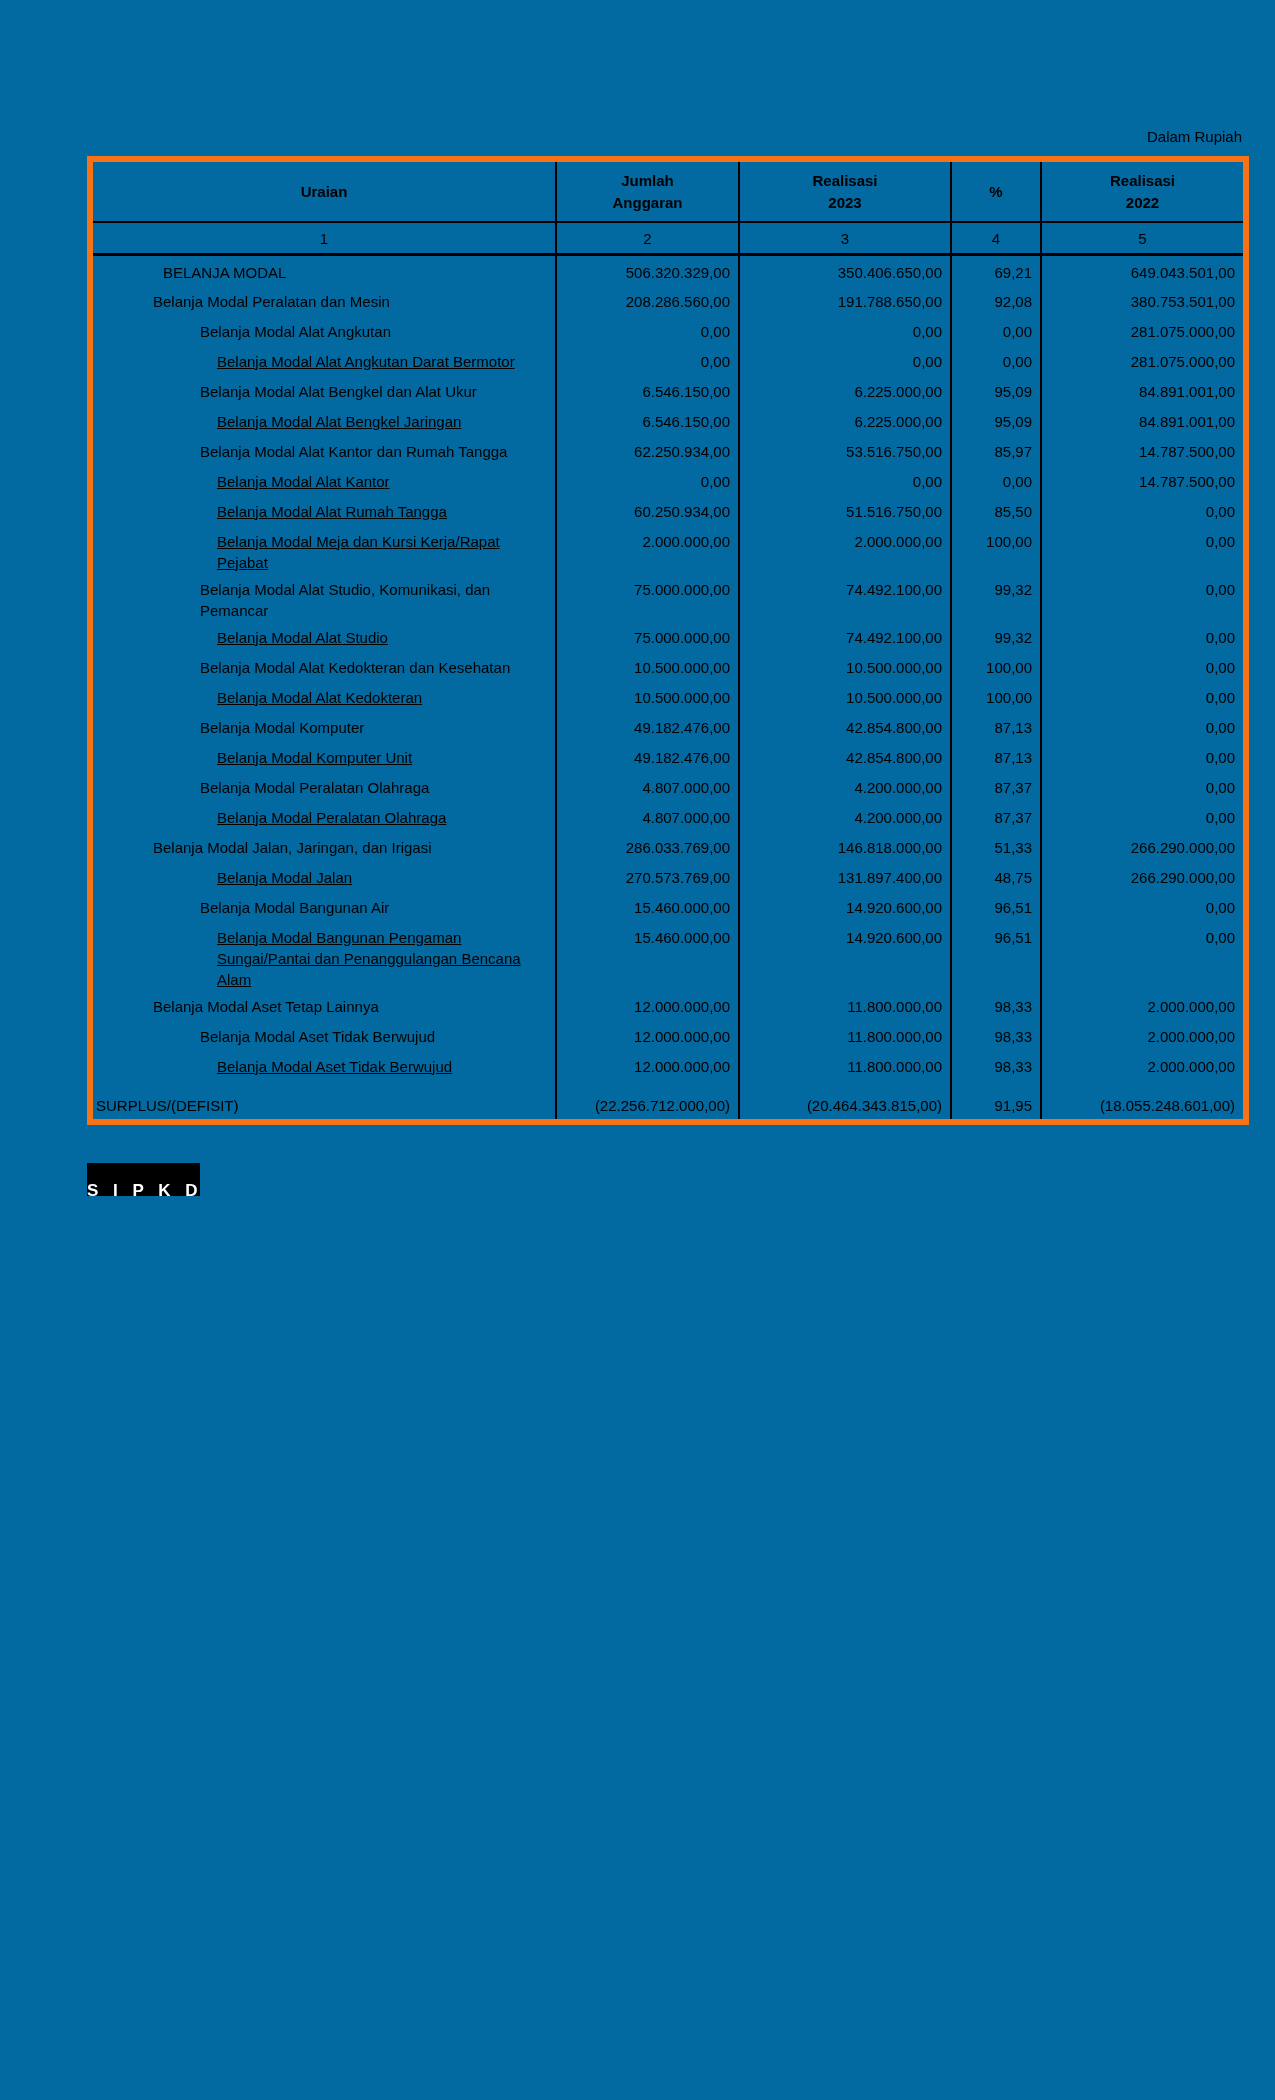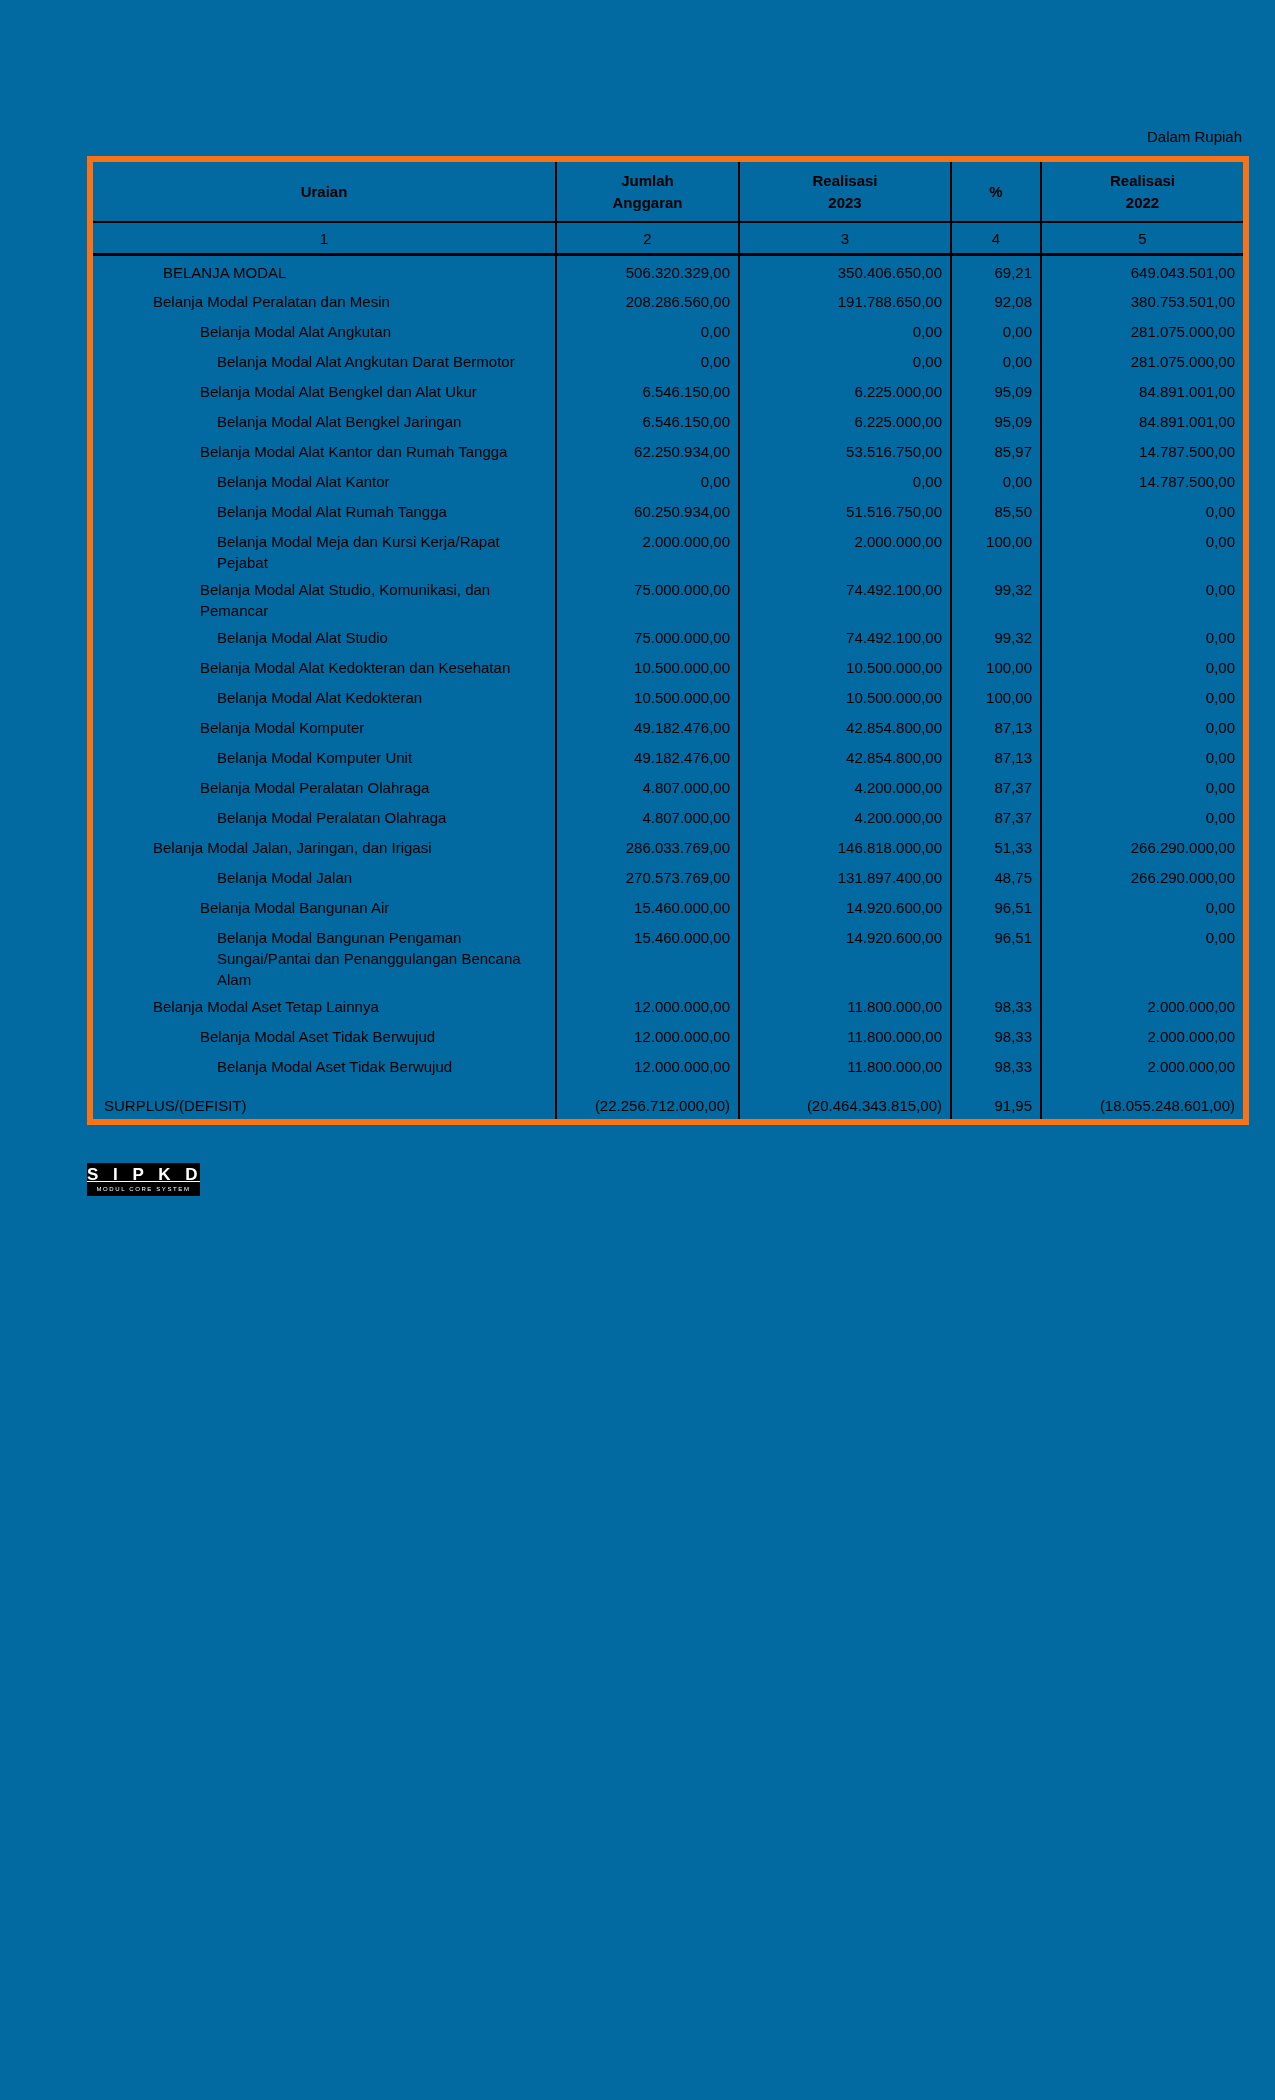--- a/index.html
+++ b/index.html
@@ -61,46 +61,46 @@
   tbody tr { height: 30px; }
   td.c-uraian .label {
     display: inline-block;
     white-space: pre-line;
     text-align: left;
   }
   td.c-num, td.c-pct {
     text-align: right;
     padding-right: 8px;
   }
-  tr.lvl-0 .label { padding-left: 11px; text-align: right; }
+  tr.lvl-0 .label { padding-left: 3px; text-align: right; }
   tr.lvl-1 .label { padding-left: 70px; }
   tr.lvl-2 .label { padding-left: 60px; }
   tr.lvl-3 .label { padding-left: 107px; }
-  tr.lvl-4 .label { padding-left: 124px; }
+  tr.lvl-4 .label { padding-left: 124px; text-decoration: underline; }
   tr.bold { font-weight: bold; }
   tr.surplus { height: 42px; }
   tr.surplus td { padding-top: 15px; }
   .sipkd {
     position: absolute;
     left: 87px;
     top: 1163px;
     width: 113px;
     height: 33px;
     background: #000;
     color: #fff;
     text-align: center;
     overflow: hidden;
   }
   .sipkd .letters {
     font-size: 17px;
     font-weight: bold;
     letter-spacing: 5px;
     text-decoration: underline;
     line-height: 20px;
-    margin-top: 2px;
+    margin-top: 18px;
     white-space: nowrap;
   }
   .sipkd .sub {
     font-size: 6px;
     letter-spacing: 1.6px;
     line-height: 8px;
     white-space: nowrap;
   }
 </style>
 </head>

